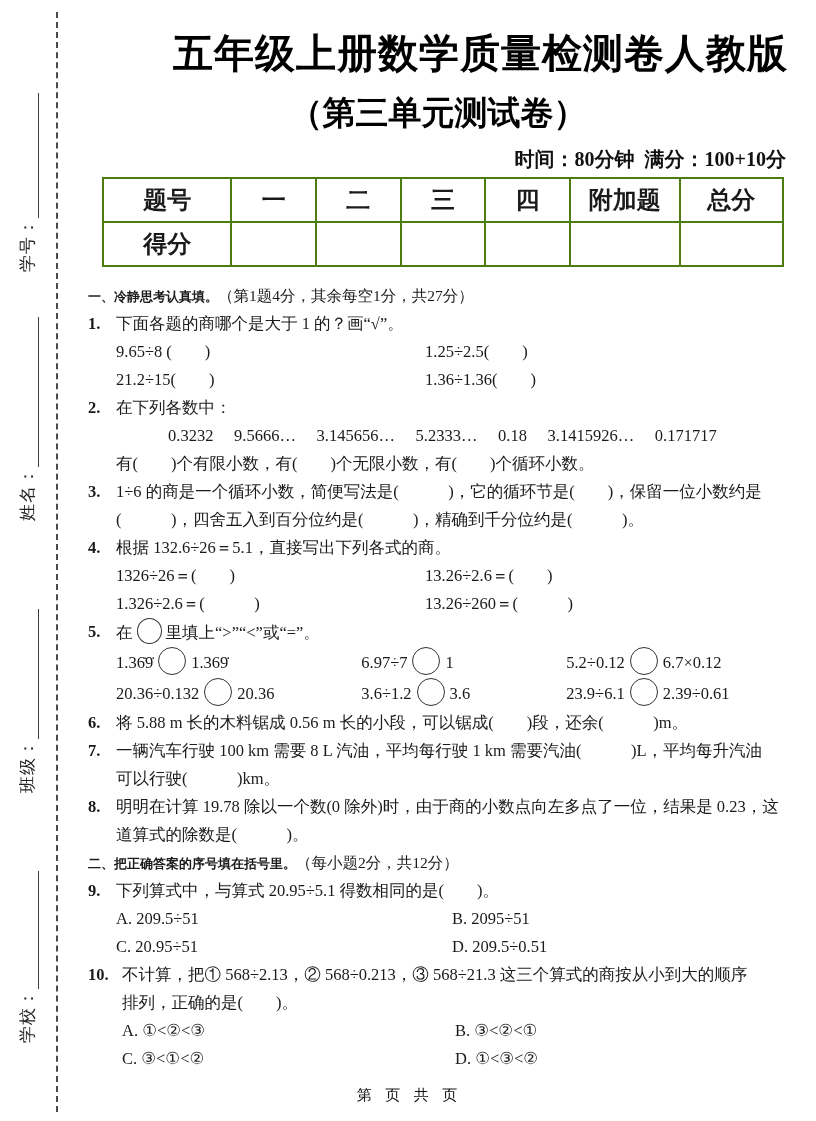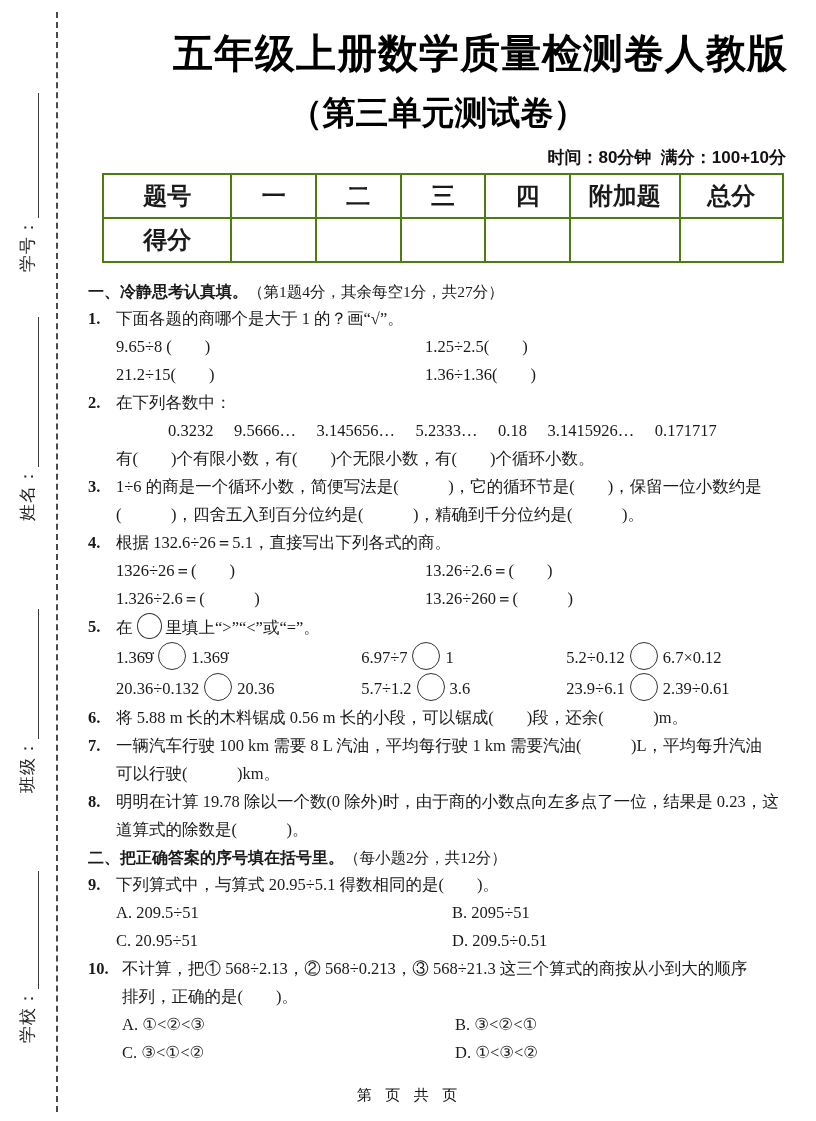--- a/index.html
+++ b/index.html
@@ -37,35 +37,35 @@
     font-family:"Liberation Sans","DejaVu Sans",sans-serif;
     font-weight:bold; font-size:40px; letter-spacing:1px; color:#000;
   }
   .subtitle {
     margin:10px 0 0; text-align:center;
     font-family:"Liberation Sans","DejaVu Sans",sans-serif;
     font-weight:bold; font-size:33px; color:#000;
   }
   .meta {
     margin:10px 2px 4px 0; text-align:right;
-    font-family:Liberation Sans, sans-serif;
-    font-weight:600; font-size:17px; color:#111; white-space:pre;
+    font-family:Liberation Serif, serif;
+    font-weight:600; font-size:20px; color:#111; white-space:pre;
   }
   table.score { border-collapse:collapse; margin-left:14px; width:682px; table-layout:fixed; }
   table.score td {
     border:2px solid #4d7c0f; height:42px; text-align:center;
     font-size:24px; font-weight:600; color:#1a1a1a; padding:0;
   }
   col.c-label { width:18.5%; } col.c-num { width:12.2%; }
   col.c-extra { width:15.8%; } col.c-total { width:14.9%; }
 
   .paper-body { margin-top:15px; font-size:16.5px; color:#1a1a1a; }
   .line { line-height:28px; white-space:pre-wrap; }
   .section-heading { line-height:27px; }
-  .section-heading .sec-title { font-weight:bold; font-size:16px; }
+  .section-heading .sec-title { font-weight:bold; font-size:13px; }
   .section-heading .sec-note { font-size:15.5px; }
   .q { display:flex; }
   .qnum { flex:none; width:28px; font-weight:600; line-height:28px; }
   .qnum.wide { width:34px; }
   .qbody { flex:1; }
   .two-col { display:grid; grid-template-columns:46% 54%; }
   .three-col { display:grid; grid-template-columns:36.5% 30.5% 33%; align-items:center; }
   .three-col .line { line-height:31px; }
   .opts { display:grid; grid-template-columns:50% 50%; }
   .indent { padding-left:52px; }
@@ -192,21 +192,21 @@
 
     <div class="q">
       <span class="qnum">5.</span>
       <div class="qbody">
         <div class="line"><span>在</span><span class="cmp-circle small"></span><span>里填上“&gt;”“&lt;”或“=”。</span></div>
         <div class="three-col">
           <span class="line"><span class="rep">1.36̇9̇</span><span class="cmp-circle"></span><span class="rep">1.369̇</span></span>
           <span class="line"><span class="rep">6.97÷7</span><span class="cmp-circle"></span><span class="rep">1</span></span>
           <span class="line"><span class="rep">5.2÷0.12</span><span class="cmp-circle"></span><span class="rep">6.7×0.12</span></span>
           <span class="line"><span class="rep">20.36÷0.132</span><span class="cmp-circle"></span><span class="rep">20.36</span></span>
-          <span class="line"><span class="rep">5.7÷1.2</span><span class="cmp-circle"></span><span class="rep">3.6</span></span>
+          <span class="line"><span class="rep">3.6÷1.2</span><span class="cmp-circle"></span><span class="rep">3.6</span></span>
           <span class="line"><span class="rep">23.9÷6.1</span><span class="cmp-circle"></span><span class="rep">2.39÷0.61</span></span>
         </div>
       </div>
     </div>
 
     <div class="q">
       <span class="qnum">6.</span>
       <div class="qbody">
         <div class="line">将 5.88 m 长的木料锯成 0.56 m 长的小段，可以锯成(　　)段，还余(　　　)m。</div>
       </div>

